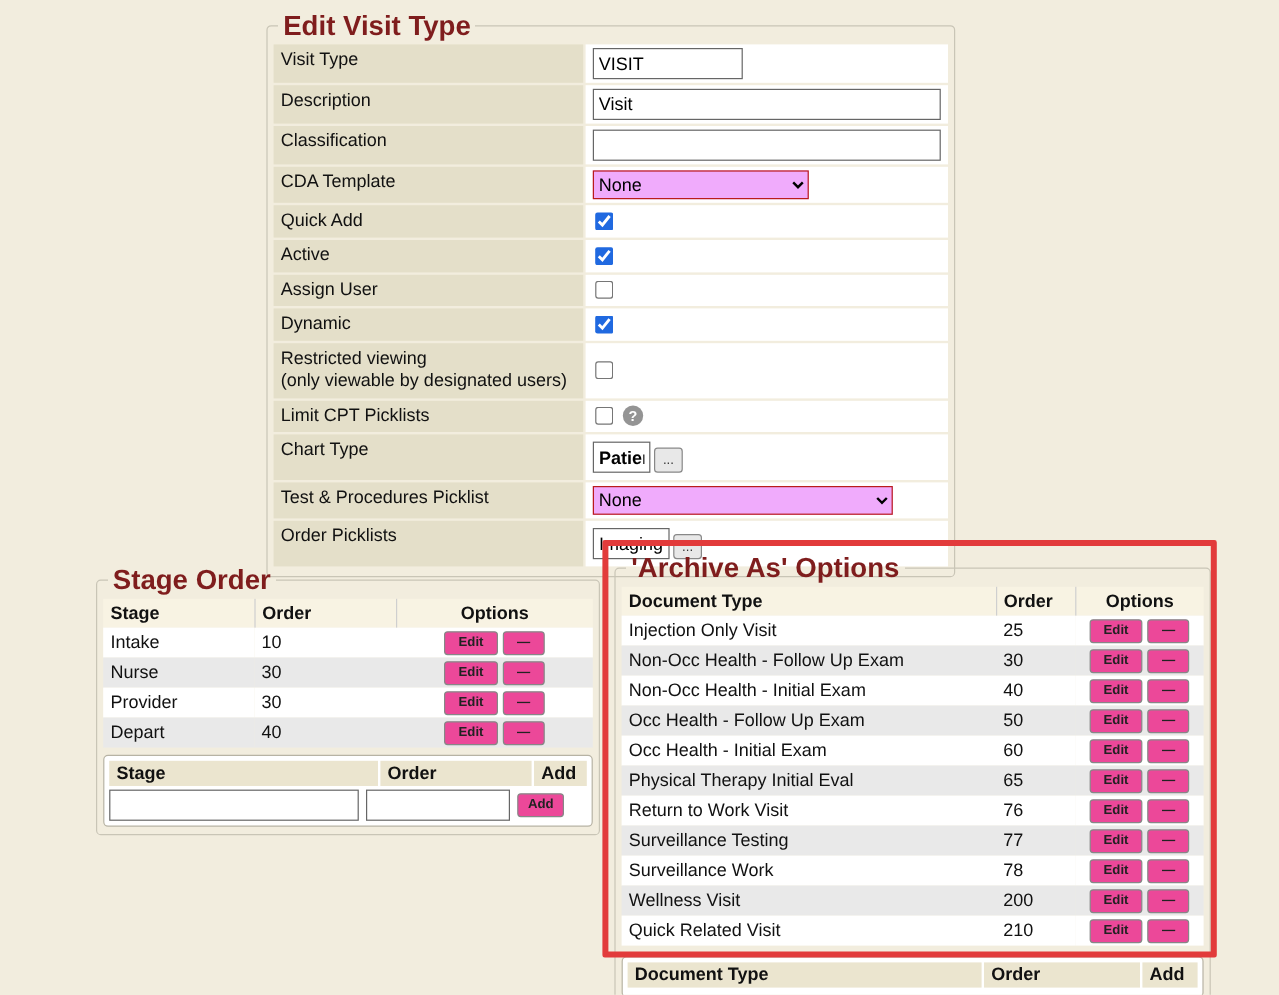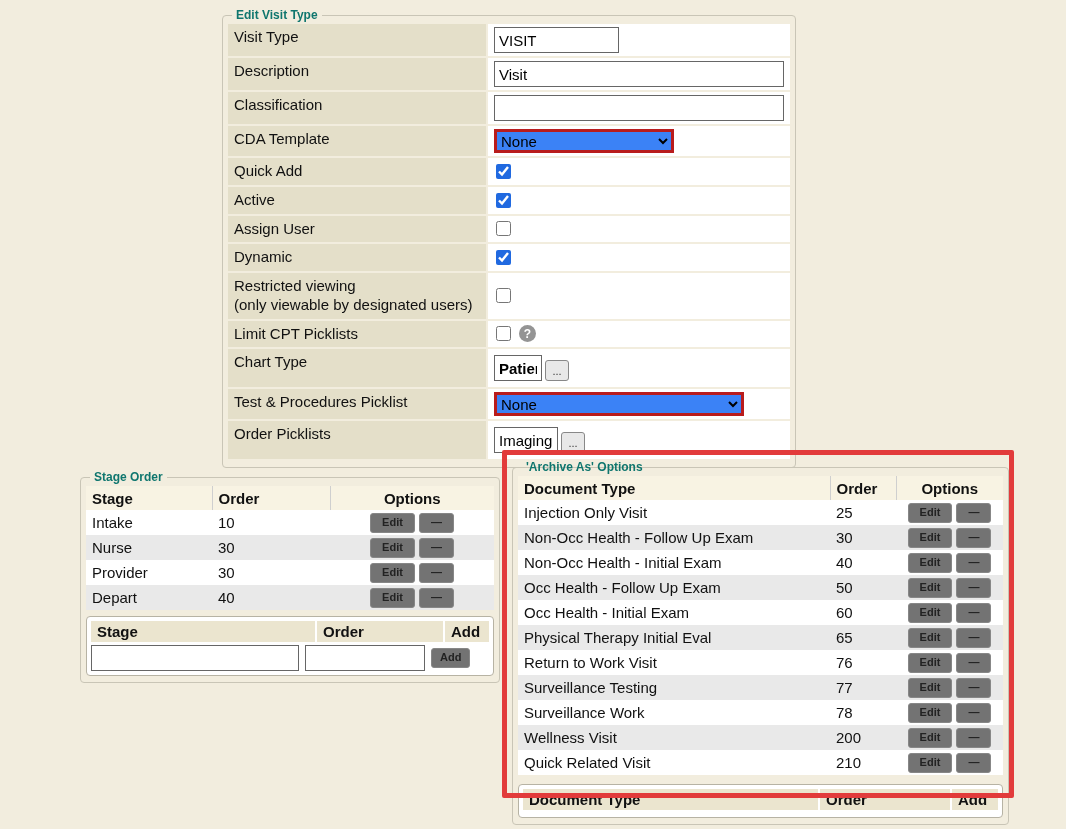--- a/index.html
+++ b/index.html
@@ -14,23 +14,23 @@
   }
 
   fieldset {
     border: 1px solid #c9c5b6;
     border-radius: 4px;
     padding: 2px 5px 6px 5px;
     background: transparent;
     position: absolute;
   }
   legend {
-    color: #0f766e;
+    color: #7f1d1d;
     font-weight: bold;
-    font-size: 12px;
+    font-size: 23px;
     padding: 0 4px;
     margin-left: 4px;
   }
 
   
   #evt-fieldset { left: 222px; top: 8px; width: 566px; }
   .form-row { display: flex; margin-bottom: 2px; border-radius: 10px; }
   .form-label {
     width: 258px;
     background: #e4dfc9;
@@ -47,22 +47,22 @@
     align-items: center;
   }
   input[type="text"] {
     border: 1px solid #666;
     background: #fff;
     height: 23px;
     font: 15px "Liberation Sans", sans-serif;
     padding: 12px 4px;
   }
   select {
-    border: 3px solid #b91c1c;
-    background: #3b82f6;
+    border: 1px solid #b91c1c;
+    background: #f0abfc;
     height: 24px;
     font: 15px "Liberation Sans", sans-serif;
   }
   input[type="checkbox"] {
     width: 15px; height: 15px;
     accent-color: #2069e0;
     margin-left: 2px;
   }
   .browse-btn {
     margin-left: 3px;
@@ -98,21 +98,21 @@
     padding: 3px 6px;
     height: 24px;
   }
   th + th { border-left: 1px solid #cfcfcf; }
   th.c, td.c { text-align: center; }
   td { padding: 2px 6px; height: 25px; }
   tbody tr:nth-child(odd) td { background: #ffffff; }
   tbody tr:nth-child(even) td { background: #e9e9e9; }
 
   .btn {
-    background: #737373;
+    background: #ec4899;
     border: 1px solid #878787;
     border-radius: 3px;
     font: bold 11px "Liberation Sans", sans-serif;
     color: #222;
     padding: 2px 11px;
     cursor: pointer;
     line-height: 1.2;
   }
   .btn + .btn { margin-left: 4px; }
 

